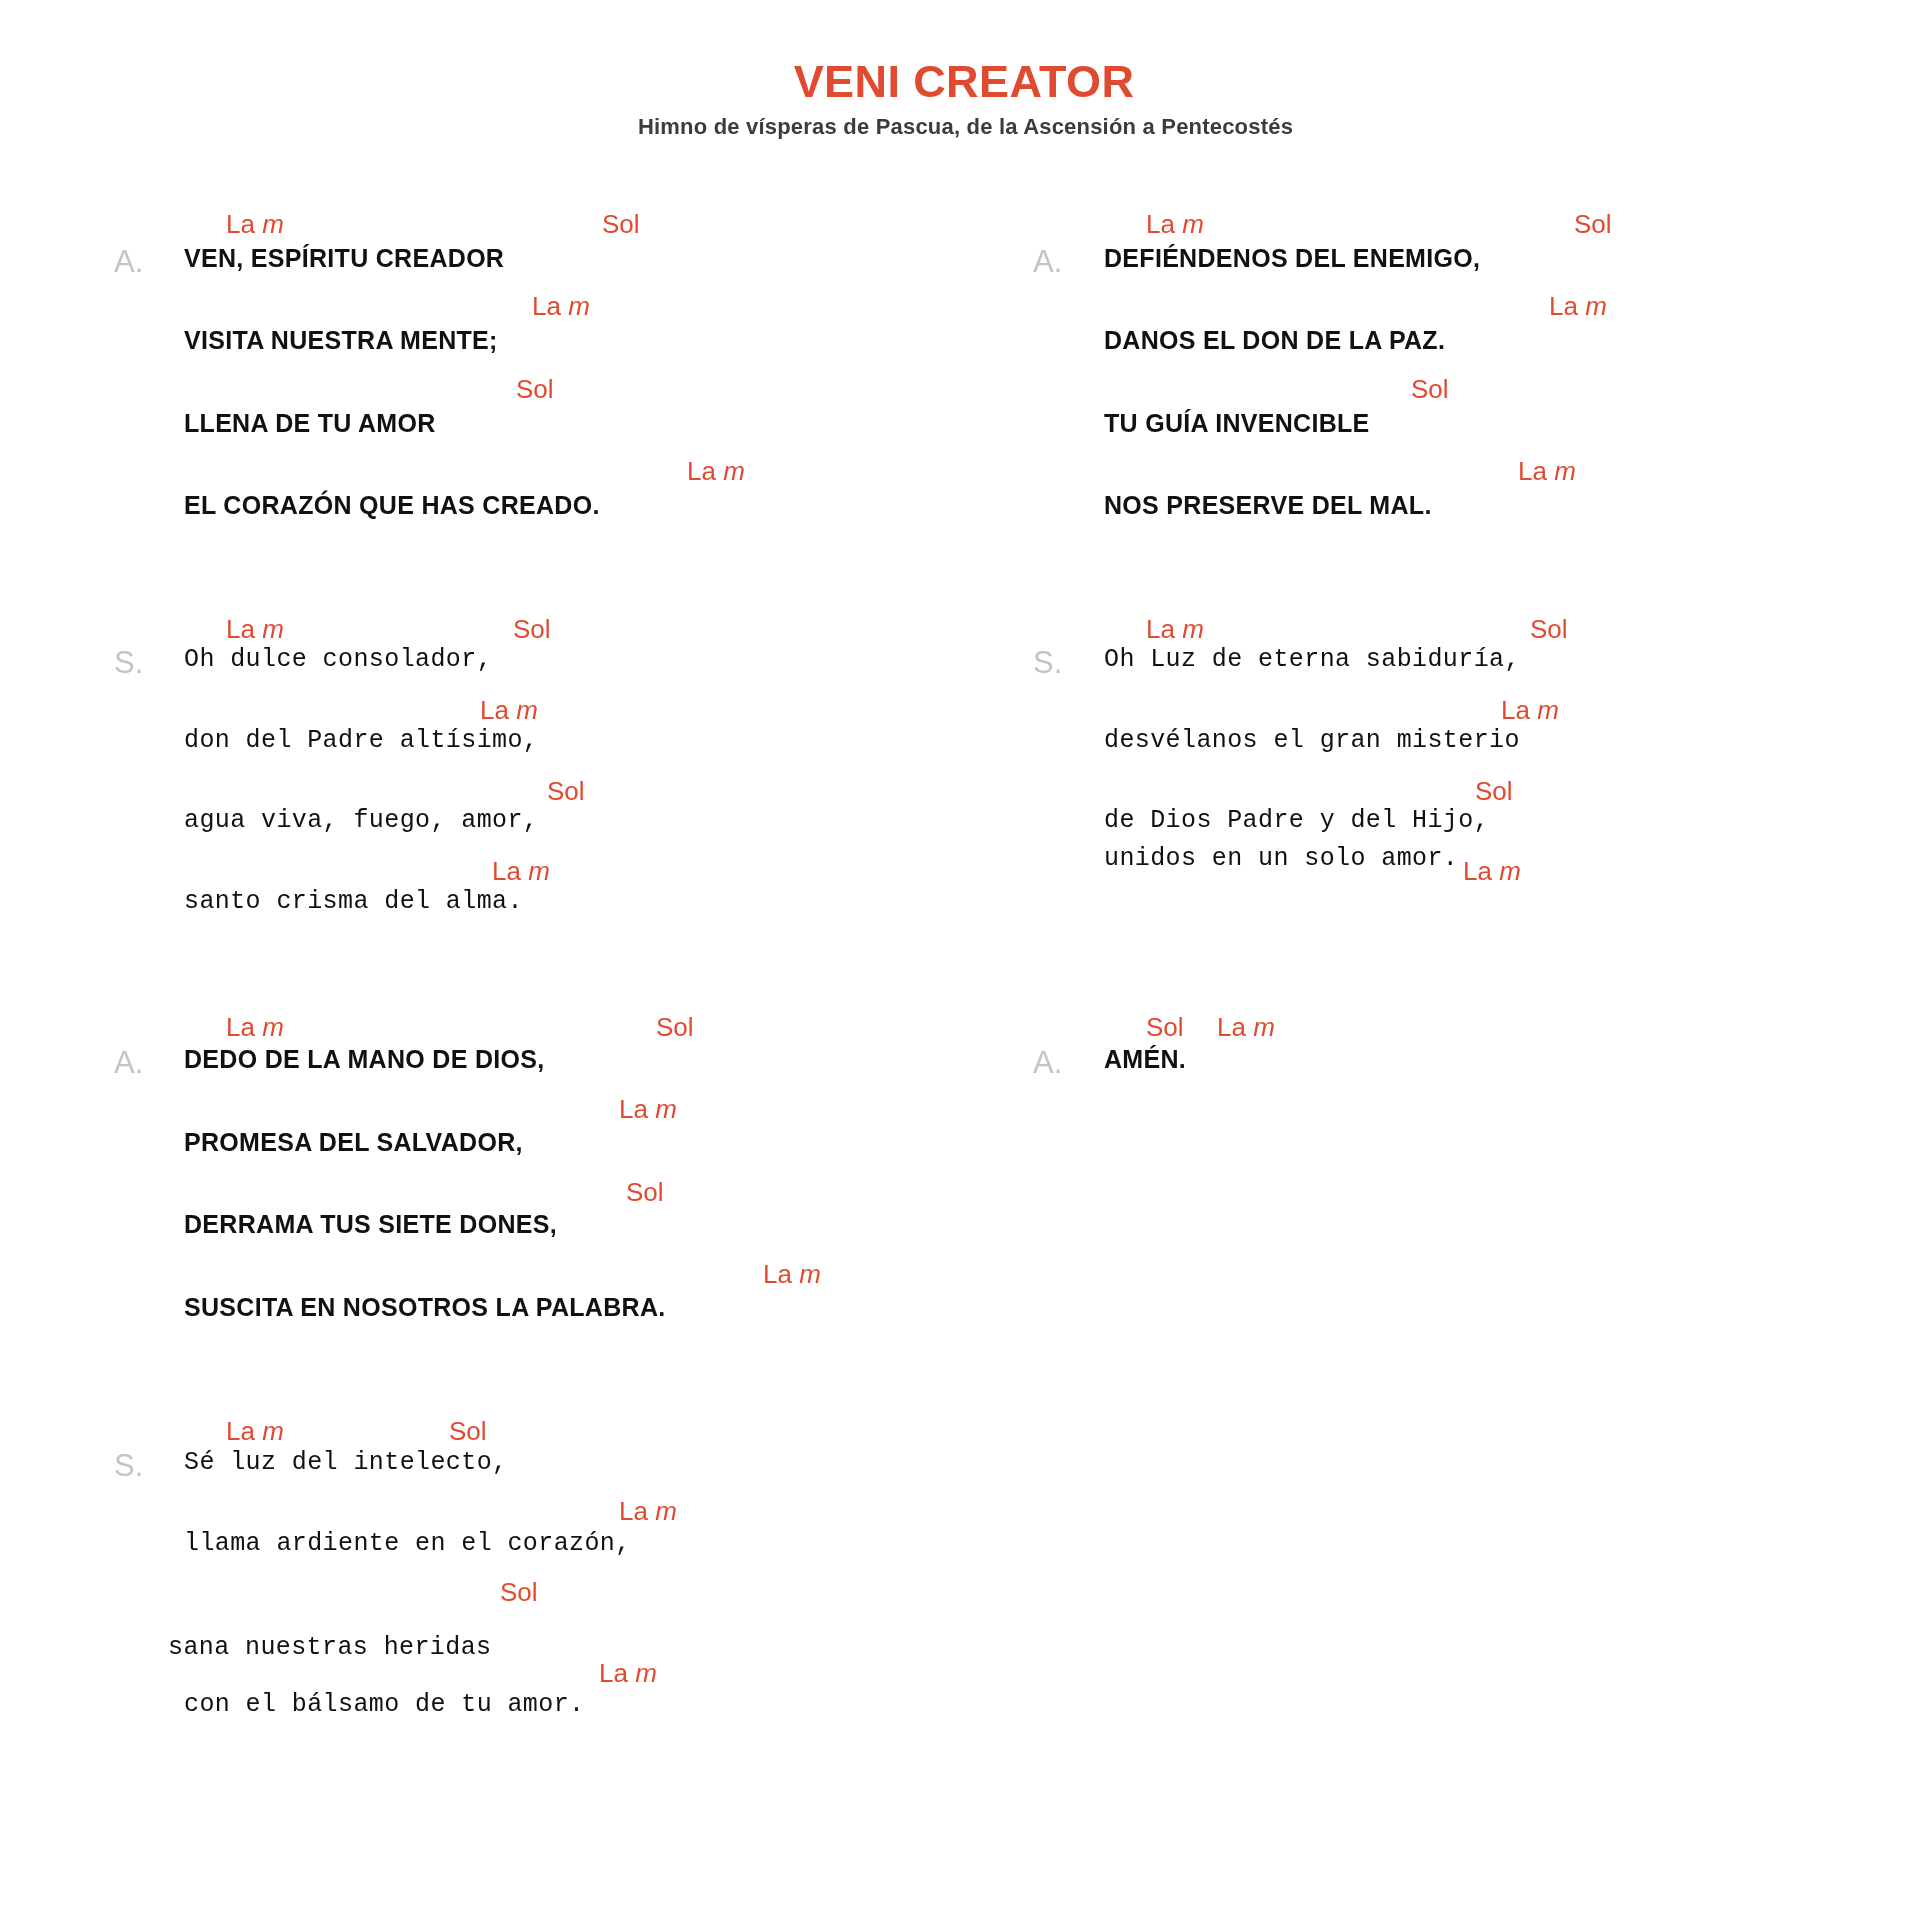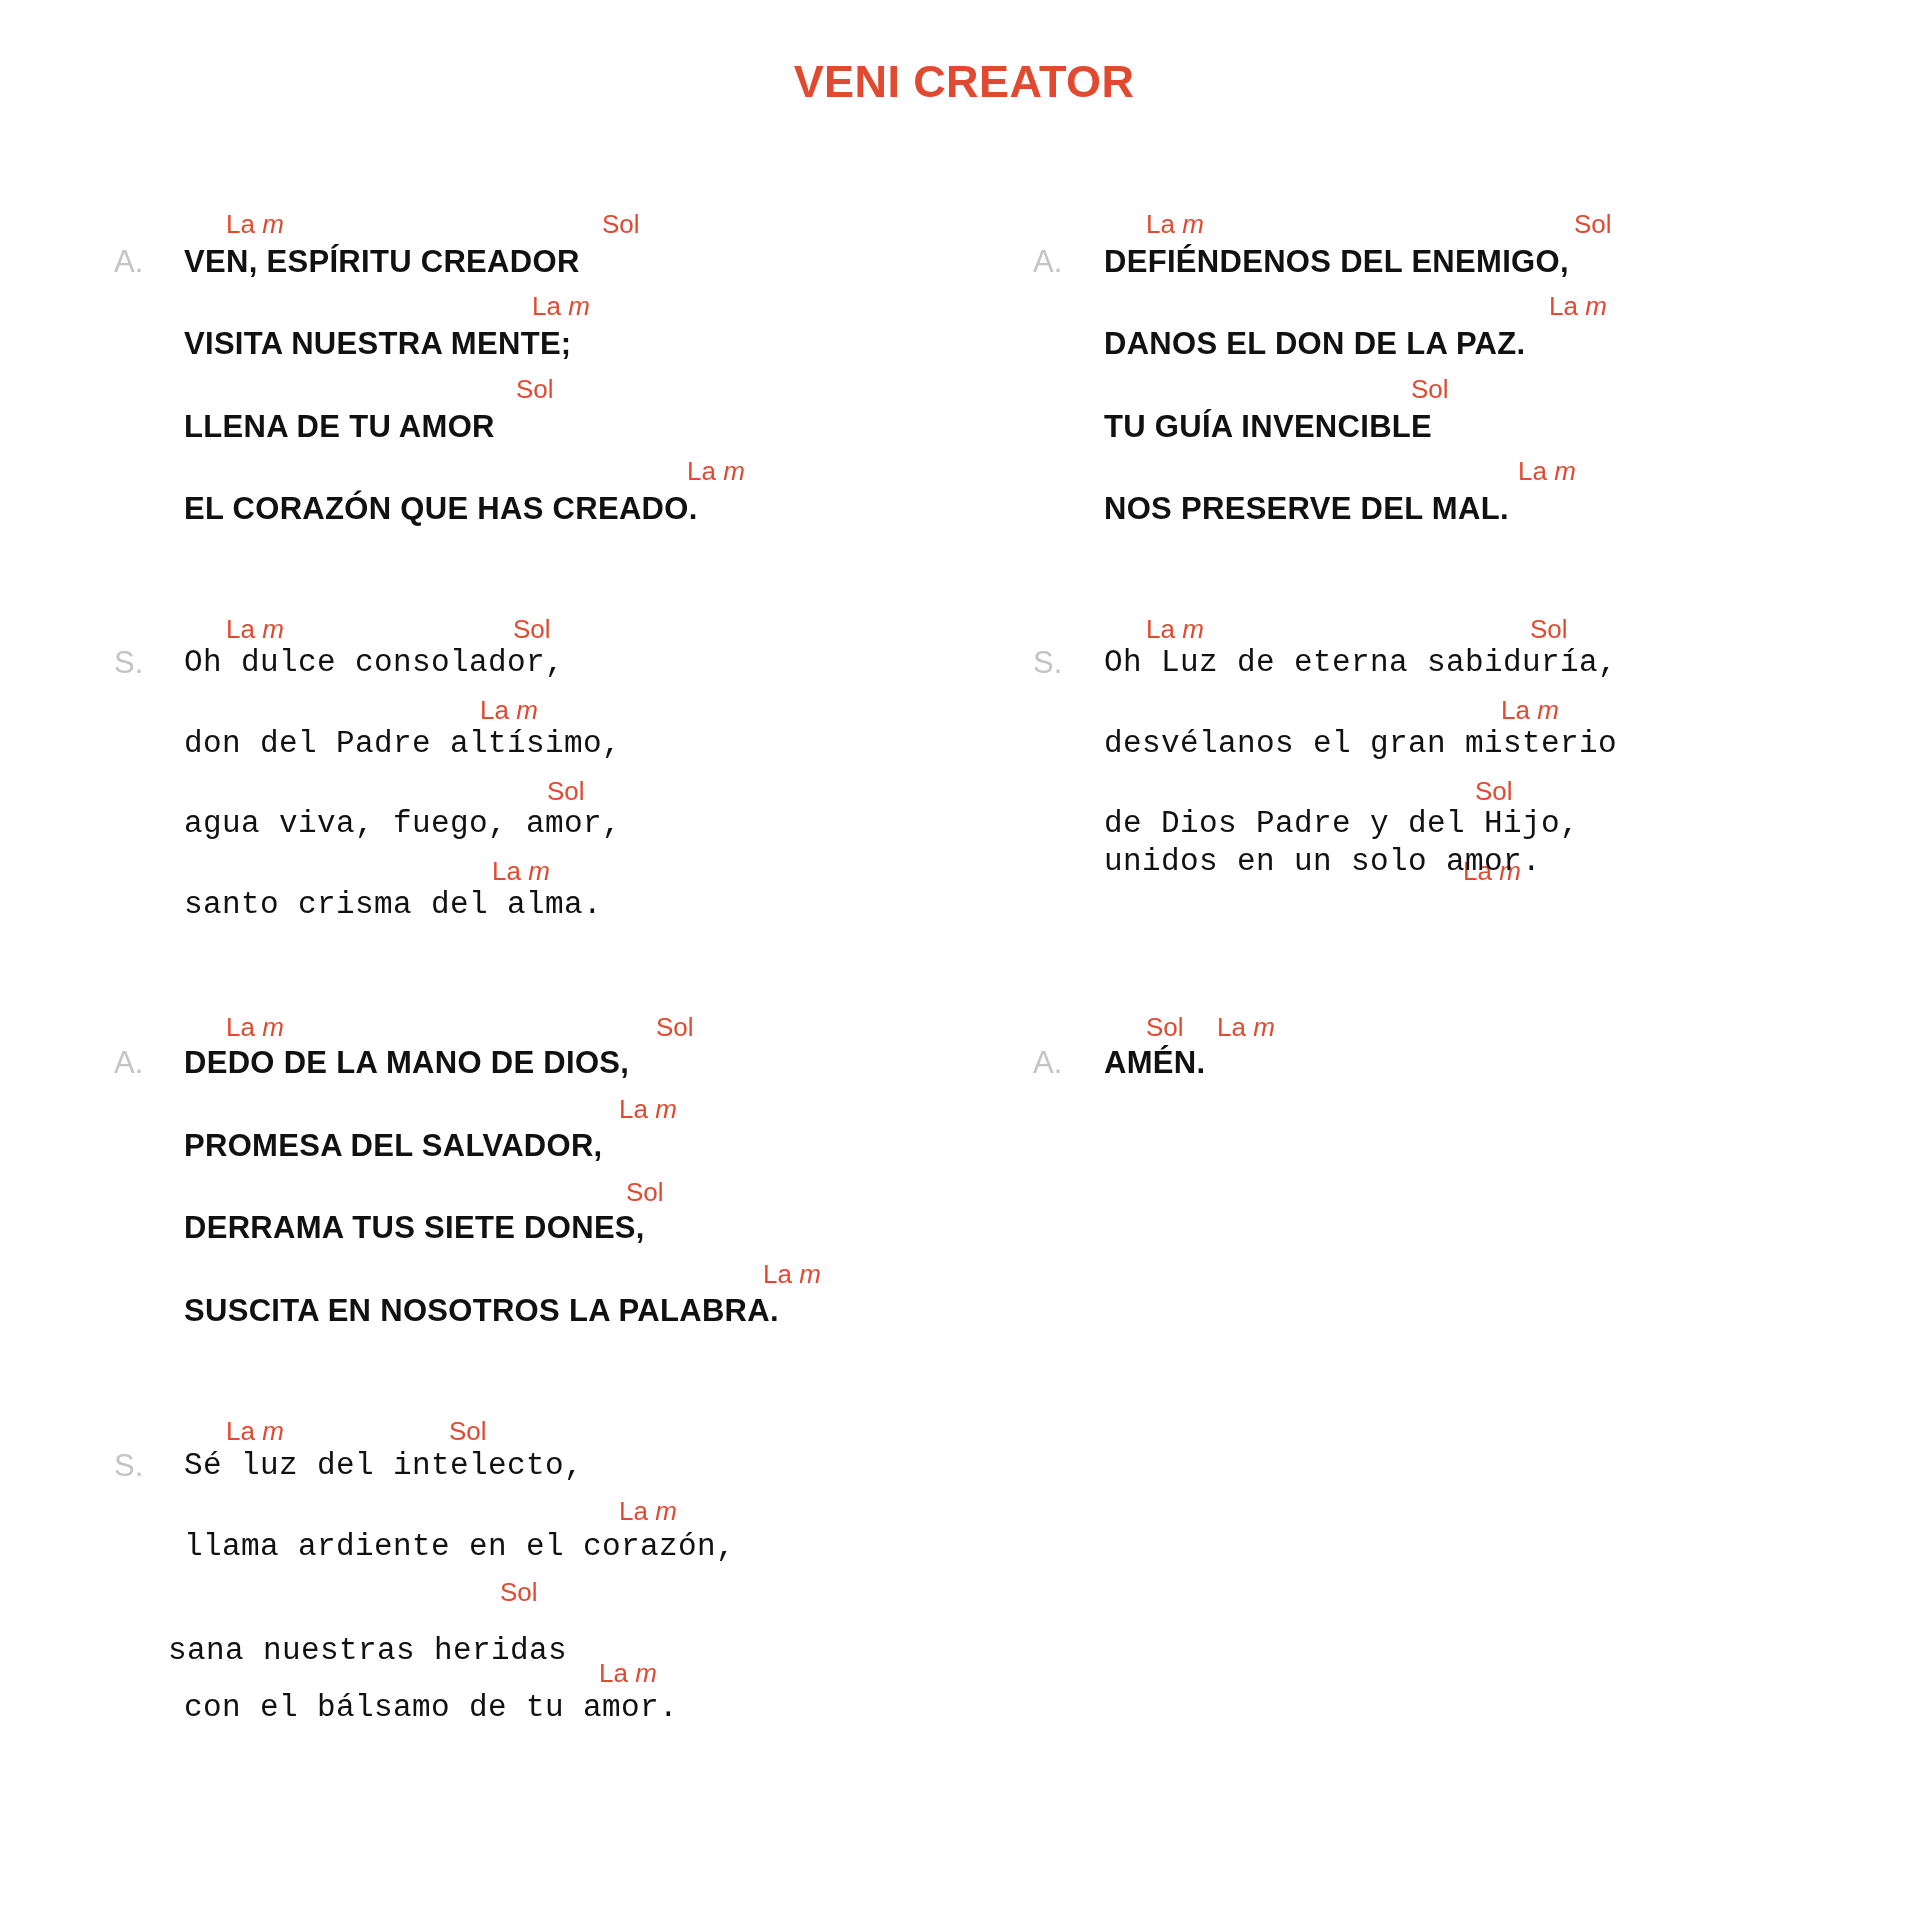--- a/index.html
+++ b/index.html
@@ -23,29 +23,30 @@
     letter-spacing: 0.2px;
   }
   .stanza { position: absolute; left: 0; top: 0; width: 1931px; height: 0; }
   .role {
     font-size: 31px; color: #c4c4c4; font-weight: normal;
   }
   .chord {
     font-size: 26px; color: #e04a30; font-weight: normal; margin-left: 42px;
   }
   .chord .minor { font-style: italic; }
-  .lyric { font-size: 31px; color: #111111; }
+  .lyric { font-size: 25px; color: #111111; }
   .lyric.bold { font-weight: bold; letter-spacing: 0.3px; }
   .lyric.solo { font-weight: normal; letter-spacing: 0.4px; font-family: Liberation Mono, monospace; }
 </style>
 </head>
 <body>
 
 <div id="page">
   <div class="abs title">VENI CREATOR</div>
+  <div class="abs subtitle">Himno de vísperas de Pascua, de la Ascensión a Pentecostés</div>
   <div id="stanzas">
       <div class="stanza">
         <div class="abs role" style="left: 114px; top: 246px;">A.</div>
         <div class="abs chord" style="left: 184px; top: 211px;"><span>La</span> <span class="minor">m</span></div>
         <div class="abs chord" style="left: 560px; top: 211px;"><span>Sol</span></div>
         <div class="abs lyric bold" style="left: 184px; top: 246px;">VEN, ESPÍRITU CREADOR</div>
         <div class="abs chord" style="left: 490px; top: 293px;"><span>La</span> <span class="minor">m</span></div>
         <div class="abs lyric bold" style="left: 184px; top: 328px;">VISITA NUESTRA MENTE;</div>
         <div class="abs chord" style="left: 474px; top: 376px;"><span>Sol</span></div>
         <div class="abs lyric bold" style="left: 184px; top: 411px;">LLENA DE TU AMOR</div>

